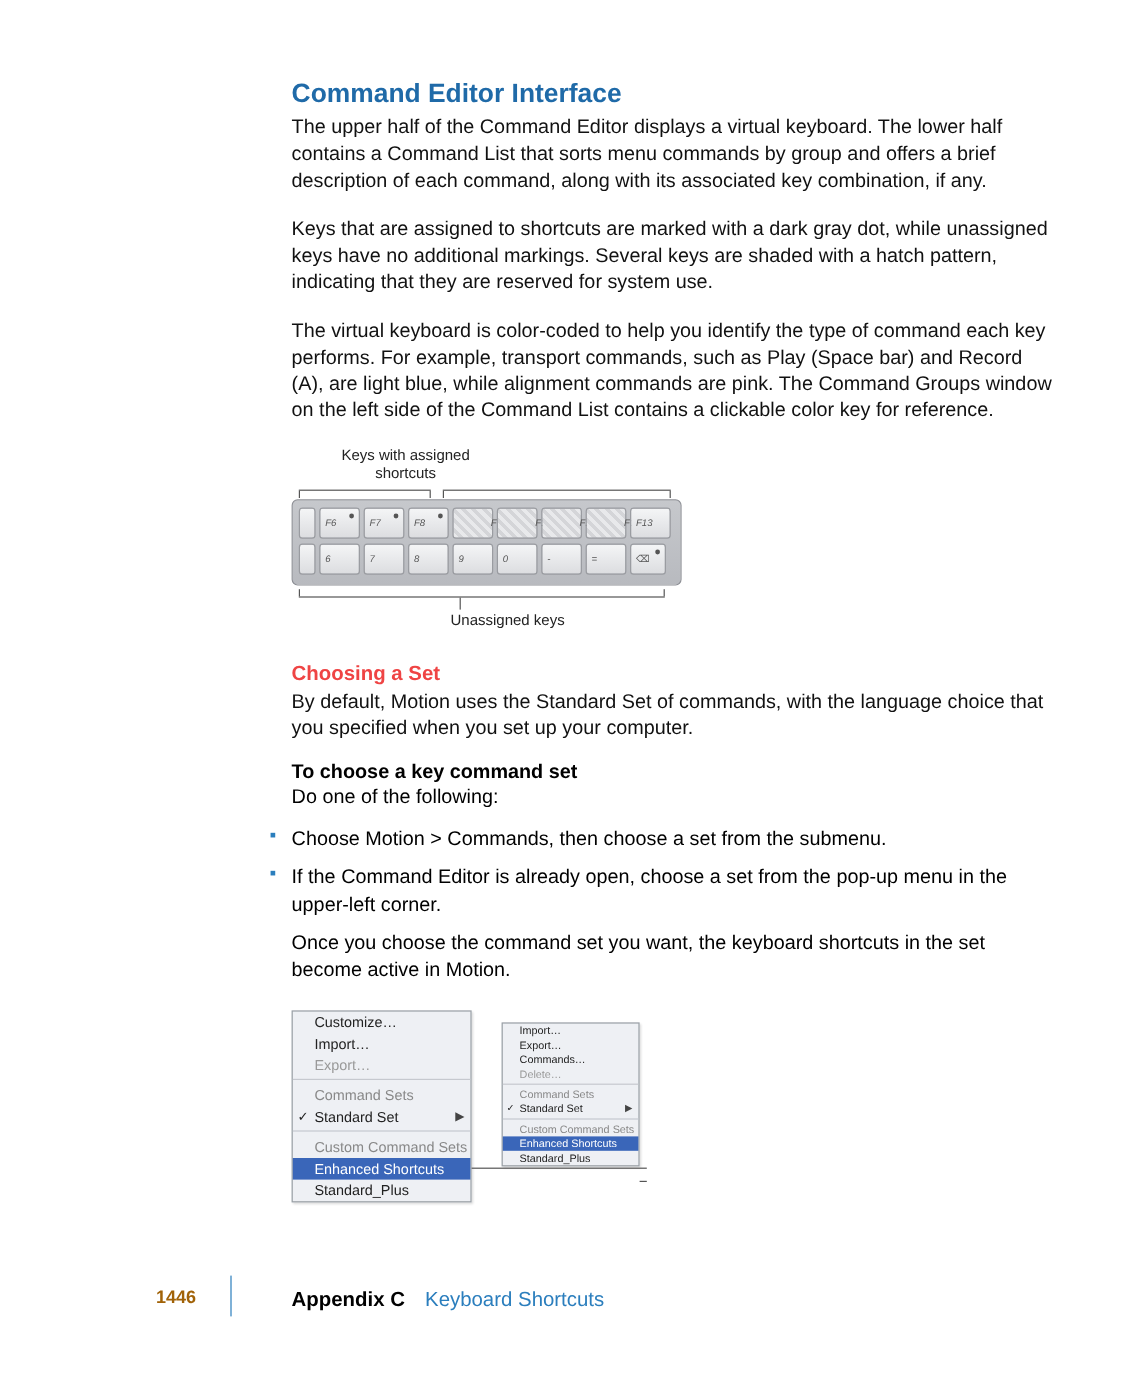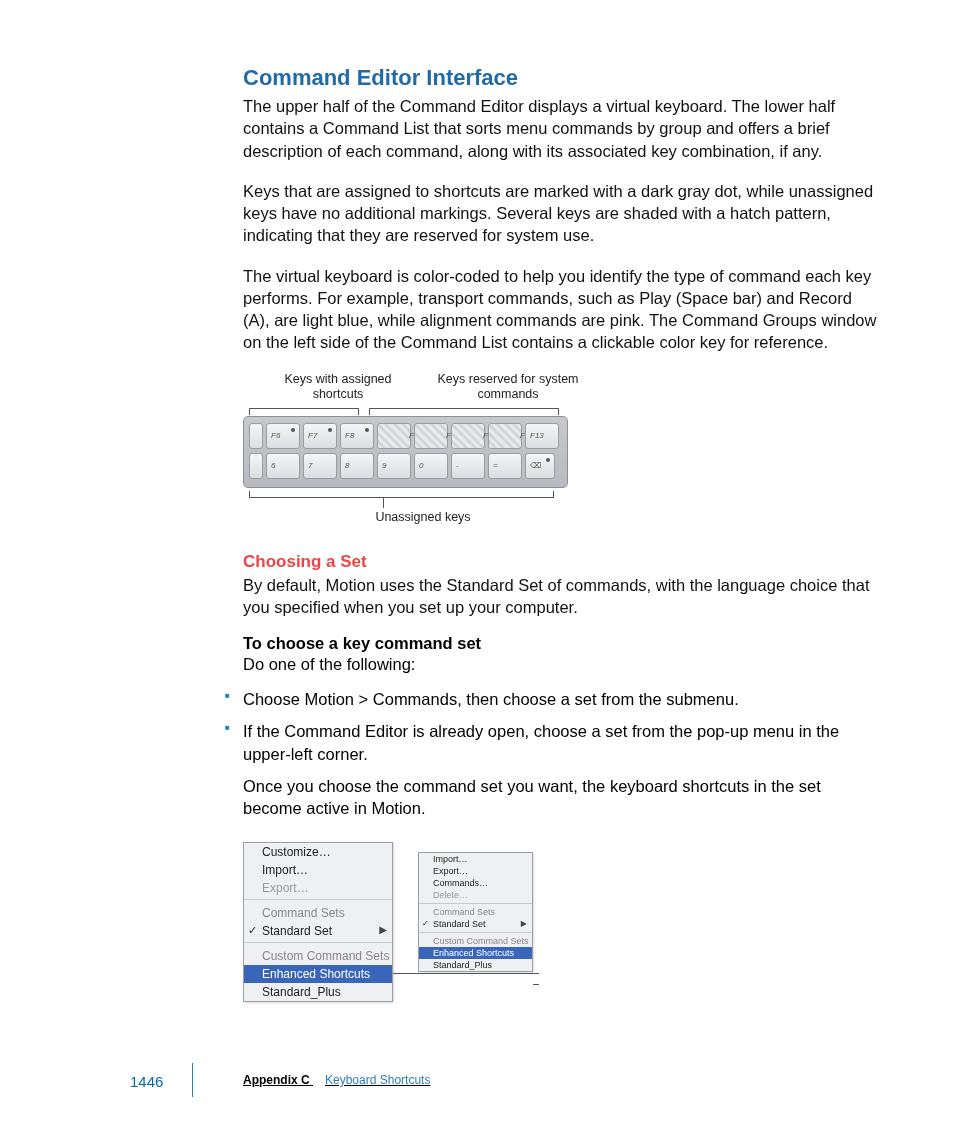--- a/index.html
+++ b/index.html
@@ -206,51 +206,49 @@
   .footer {
     position: absolute;
     left: 130px;
     top: 1073px;
     width: 760px;
     display: flex;
     align-items: center;
     gap: 42px;
     font-size: 15px;
   }
-  .page-num { font-weight: 400; color: #0369a1; }
+  .page-num { font-weight: 700; color: #a16207; }
   .footer-sep {
     position: absolute;
     left: 192px;
     top: 1063px;
     width: 1px;
     height: 34px;
     background: #2b7ebd;
   }
   .footer-text {
     position: absolute;
     left: 243px;
     top: 1073px;
-    font-size: 12px;
-    text-decoration: underline;
+    font-size: 17px;
   }
   .footer-text .appx { font-weight: 700; color: #000; }
   .footer-text .title { color: #2b7ebd; margin-left: 12px; }
 </style>
 </head>
 <body>
 
 <div class="content">
   <h2 class="main-heading">Command Editor Interface</h2>
   <p class="body">The upper half of the Command Editor displays a virtual keyboard. The lower half contains a Command List that sorts menu commands by group and offers a brief description of each command, along with its associated key combination, if any.</p>
   <p class="body">Keys that are assigned to shortcuts are marked with a dark gray dot, while unassigned keys have no additional markings. Several keys are shaded with a hatch pattern, indicating that they are reserved for system use.</p>
   <p class="body">The virtual keyboard is color-coded to help you identify the type of command each key performs. For example, transport commands, such as Play (Space bar) and Record (A), are light blue, while alignment commands are pink. The Command Groups window on the left side of the Command List contains a clickable color key for reference.</p>
 
   <div class="kbd-figure">
     <div class="kbd-anno left">Keys with assigned shortcuts</div>
-    <div class="kbd-anno right">Keys reserved for system commands</div>
     <div class="bracket top-left"></div>
     <div class="bracket top-right"></div>
     <div class="keyboard-body">
       <div class="krow">
         <div class="key half"></div>
         <div class="key">
             <span>F6</span>
             <span class="dot"></span>
           </div>
         <div class="key">

